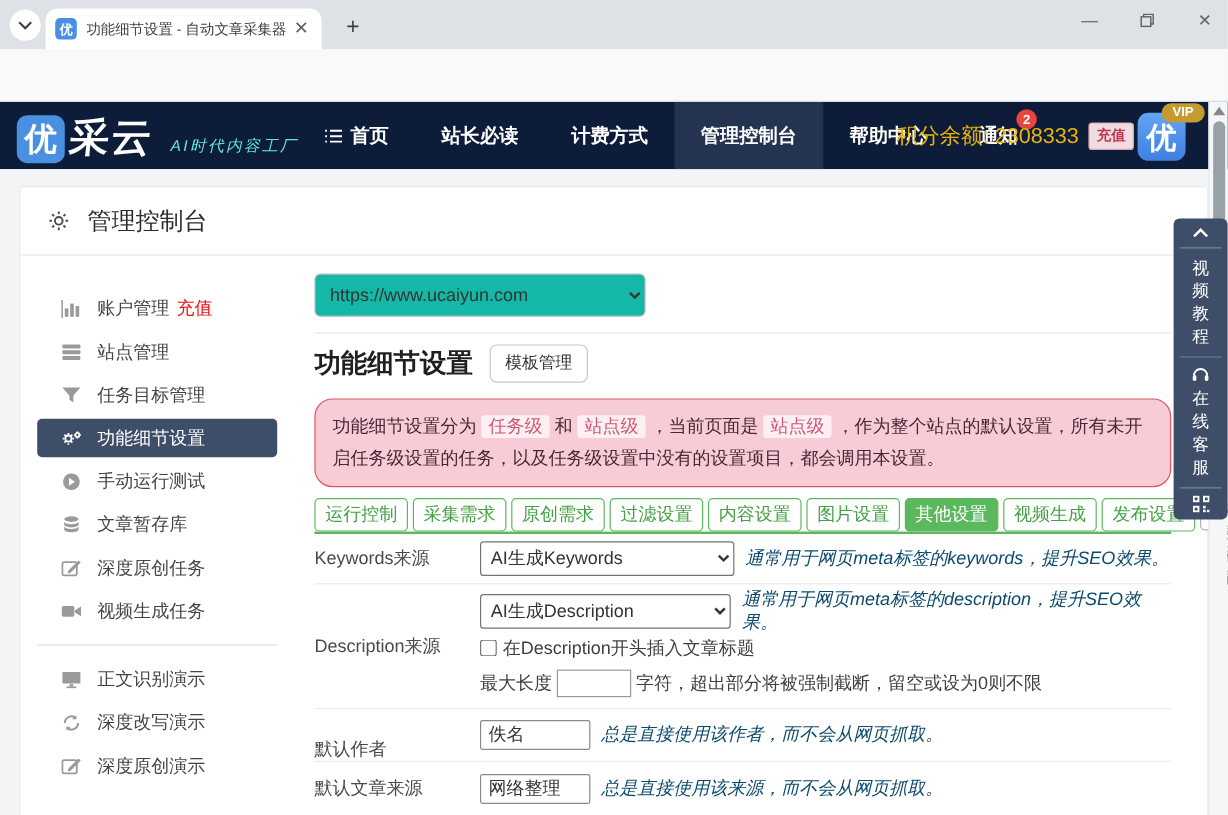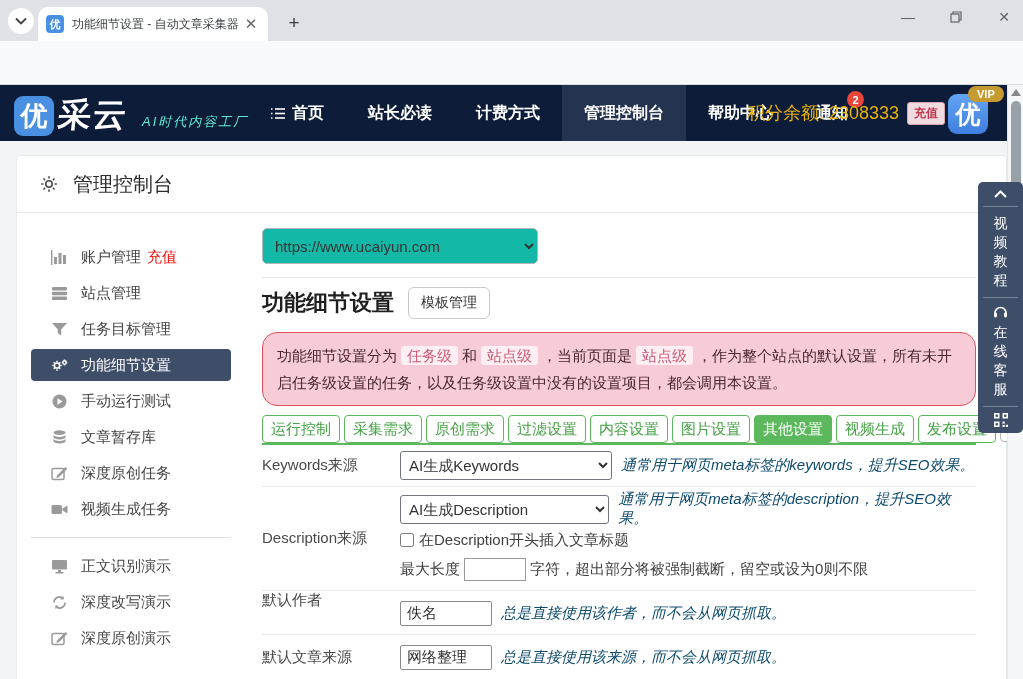--- a/index.html
+++ b/index.html
@@ -379,21 +379,21 @@
             <span>在Description开头插入文章标题</span>
           </div>
           <div class="fline" style="height:31px">
             <span>最大长度</span>
             <input type="text" class="fsmall" style="">
             <span>字符，超出部分将被强制截断，留空或设为0则不限</span>
           </div>
         </div>
       </div>
 
-      <div class="frow" style="height:44px;align-items:flex-start">
+      <div class="frow" style="height:44px;align-items:flex-end">
         <div class="flabel">默认作者</div>
         <div class="fcontent fline" style="height:44px">
           <input type="text" class="ftext" value="佚名" style="">
           <span class="fhelp">总是直接使用该作者，而不会从网页抓取。</span>
         </div>
       </div>
 
       <div class="frow" style="height:44px;align-items:center;border-bottom:none">
         <div class="flabel">默认文章来源</div>
         <div class="fcontent fline" style="height:44px">

